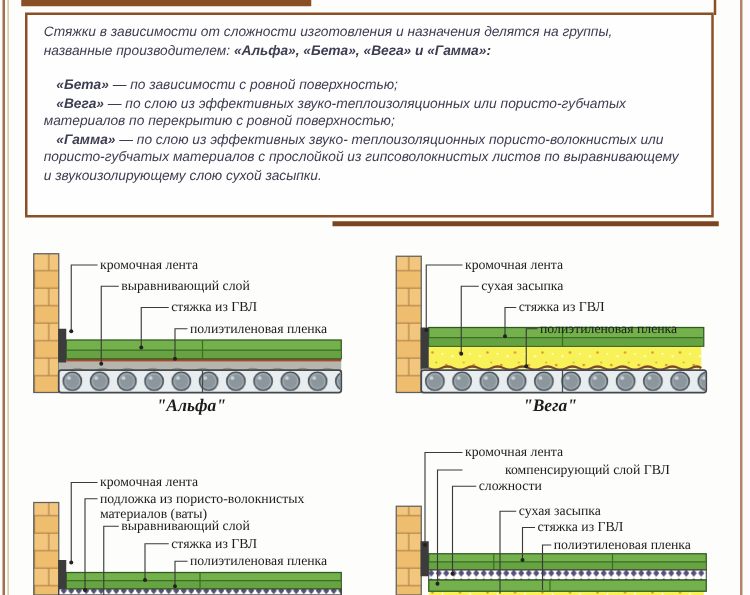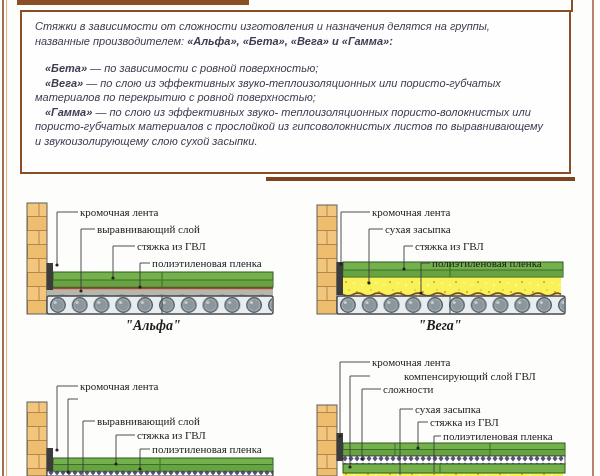--- a/index.html
+++ b/index.html
@@ -160,20 +160,21 @@
   <div class="dlabel" style="left:152px;top:257px;">полиэтиленовая пленка</div>
   <div class="dcaption" style="left:103px;top:318px;">"Альфа"</div>
 
   <div class="dlabel" style="left:372px;top:206px;">кромочная лента</div>
   <div class="dlabel" style="left:385px;top:223px;">сухая засыпка</div>
   <div class="dlabel" style="left:415px;top:240px;">стяжка из ГВЛ</div>
   <div class="dlabel" style="left:432px;top:257px;">полиэтиленовая пленка</div>
   <div class="dcaption" style="left:390px;top:318px;">"Вега"</div>
 
   <div class="dlabel" style="left:80px;top:380px;">кромочная лента</div>
+  <div class="dlabel wrap" style="left:80px;top:393px;">подложка из пористо-волокнистых материалов (ваты)</div>
   <div class="dlabel" style="left:97px;top:415px;">выравнивающий слой</div>
   <div class="dlabel" style="left:137px;top:429px;">стяжка из ГВЛ</div>
   <div class="dlabel" style="left:152px;top:443px;">полиэтиленовая пленка</div>
 
   <div class="dlabel" style="left:372px;top:356px;">кромочная лента</div>
   <div class="dlabel" style="left:372px;top:370px;margin-left:32px;">компенсирующий слой ГВЛ</div>
   <div class="dlabel" style="left:383px;top:383px;">сложности</div>
   <div class="dlabel" style="left:415px;top:403px;">сухая засыпка</div>
   <div class="dlabel" style="left:430px;top:416px;">стяжка из ГВЛ</div>
   <div class="dlabel" style="left:443px;top:430px;">полиэтиленовая пленка</div>

